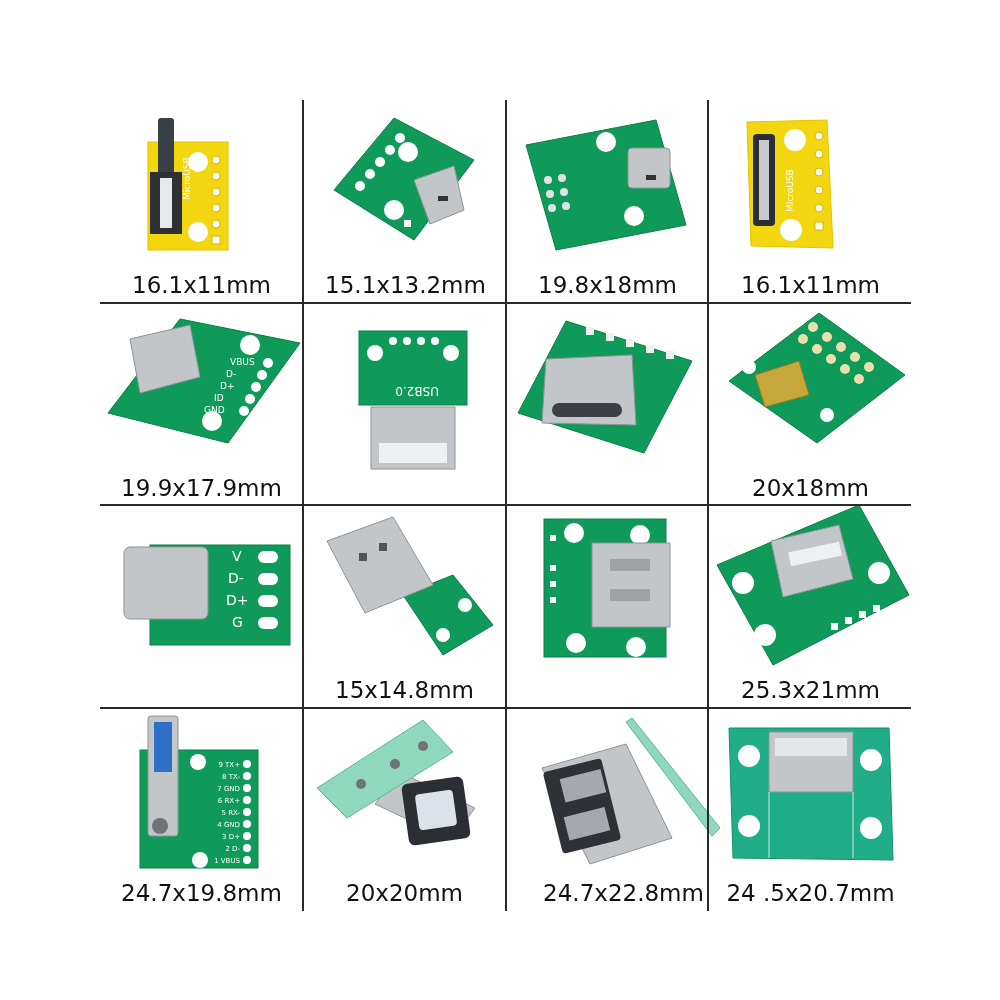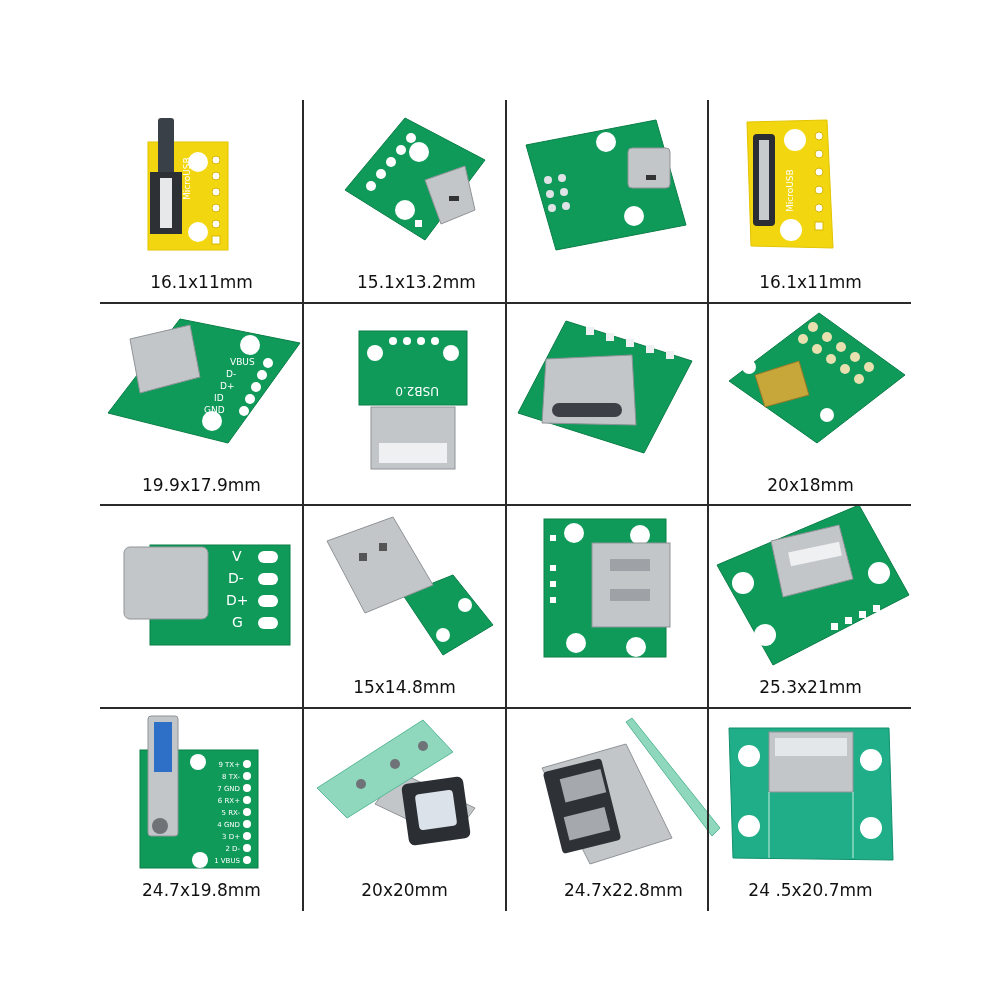--- a/index.html
+++ b/index.html
@@ -4,21 +4,21 @@
 <style>
   html, body { margin:0; padding:0; background:#ffffff; }
   body { width:1000px; height:1000px; position:relative; overflow:hidden;
          font-family:"DejaVu Sans","Liberation Sans",sans-serif; }
   #grid { position:absolute; left:100px; top:100px; width:811px; height:811px; }
   .vline { position:absolute; top:0; width:2px; height:811px; background:#2a2a2a; }
   .hline { position:absolute; left:0; height:2px; width:811px; background:#2a2a2a; }
   .cell { position:absolute; width:203px; height:203px; }
   .cell svg { position:absolute; left:0; top:0; width:203px; height:170px; }
   .caption { position:absolute; left:0; width:203px; top:172px; text-align:center;
-             font-size:17px; color:#111; letter-spacing:0px; }
+             font-size:23px; color:#111; letter-spacing:0px; }
   svg text { font-family:"DejaVu Sans","Liberation Sans",sans-serif; }
 </style>
 </head>
 <body>
 
 <div id="grid">
 
   <div class="cell" style="left:0;top:0">
     <svg viewBox="0 0 203 170">
       <rect x="48" y="42" width="80" height="108" fill="#f2d60f" stroke="#e2c400"></rect>
@@ -33,21 +33,21 @@
           <rect x="112" y="88" width="8" height="8" rx="4"></rect>
           <rect x="112" y="104" width="8" height="8" rx="4"></rect>
           <rect x="112" y="120" width="8" height="8" rx="4"></rect>
           <rect x="112" y="136" width="8" height="8"></rect>
         </g>
       <text x="90" y="100" font-size="9" fill="#fff" transform="rotate(-90 90 100)">MicroUSB</text>
     </svg>
     <div class="caption">16.1x11mm</div>
   </div>
 
-  <div class="cell" style="left:215px;top:0">
+  <div class="cell" style="left:204px;top:0">
     <svg viewBox="0 0 203 170">
       <polygon points="30,90 90,18 170,60 110,140" fill="#0f9a5a" stroke="#0a7e47"></polygon>
       <g fill="#fff">
           <circle cx="56" cy="86" r="5"></circle>
           <circle cx="66" cy="74" r="5"></circle>
           <circle cx="76" cy="62" r="5"></circle>
           <circle cx="86" cy="50" r="5"></circle>
           <circle cx="96" cy="38" r="5"></circle>
         </g>
       <circle cx="104" cy="52" r="10" fill="#fff"></circle>
@@ -68,20 +68,21 @@
           <circle cx="42" cy="80" r="4"></circle>
           <circle cx="56" cy="78" r="4"></circle>
           <circle cx="44" cy="94" r="4"></circle>
           <circle cx="58" cy="92" r="4"></circle>
           <circle cx="46" cy="108" r="4"></circle>
           <circle cx="60" cy="106" r="4"></circle>
         </g>
       <rect x="122" y="48" width="42" height="40" rx="4" fill="#c3c6c9" stroke="#8f9397"></rect>
       <rect x="140" y="75" width="10" height="5" fill="#333"></rect>
     </svg>
+    <div class="caption">19.8x18mm</div>
   </div>
 
   <div class="cell" style="left:609px;top:0">
     <svg viewBox="0 0 203 170">
       <polygon points="38,22 118,20 124,148 42,146" fill="#f2d60f" stroke="#e2c400"></polygon>
       <rect x="44" y="34" width="22" height="92" rx="4" fill="#2a2e34"></rect>
       <rect x="50" y="40" width="10" height="80" fill="#c8cbce"></rect>
       <circle cx="86" cy="40" r="11" fill="#fff"></circle>
         <circle cx="82" cy="130" r="11" fill="#fff"></circle>
       <g fill="#fff" stroke="#d8b800">

